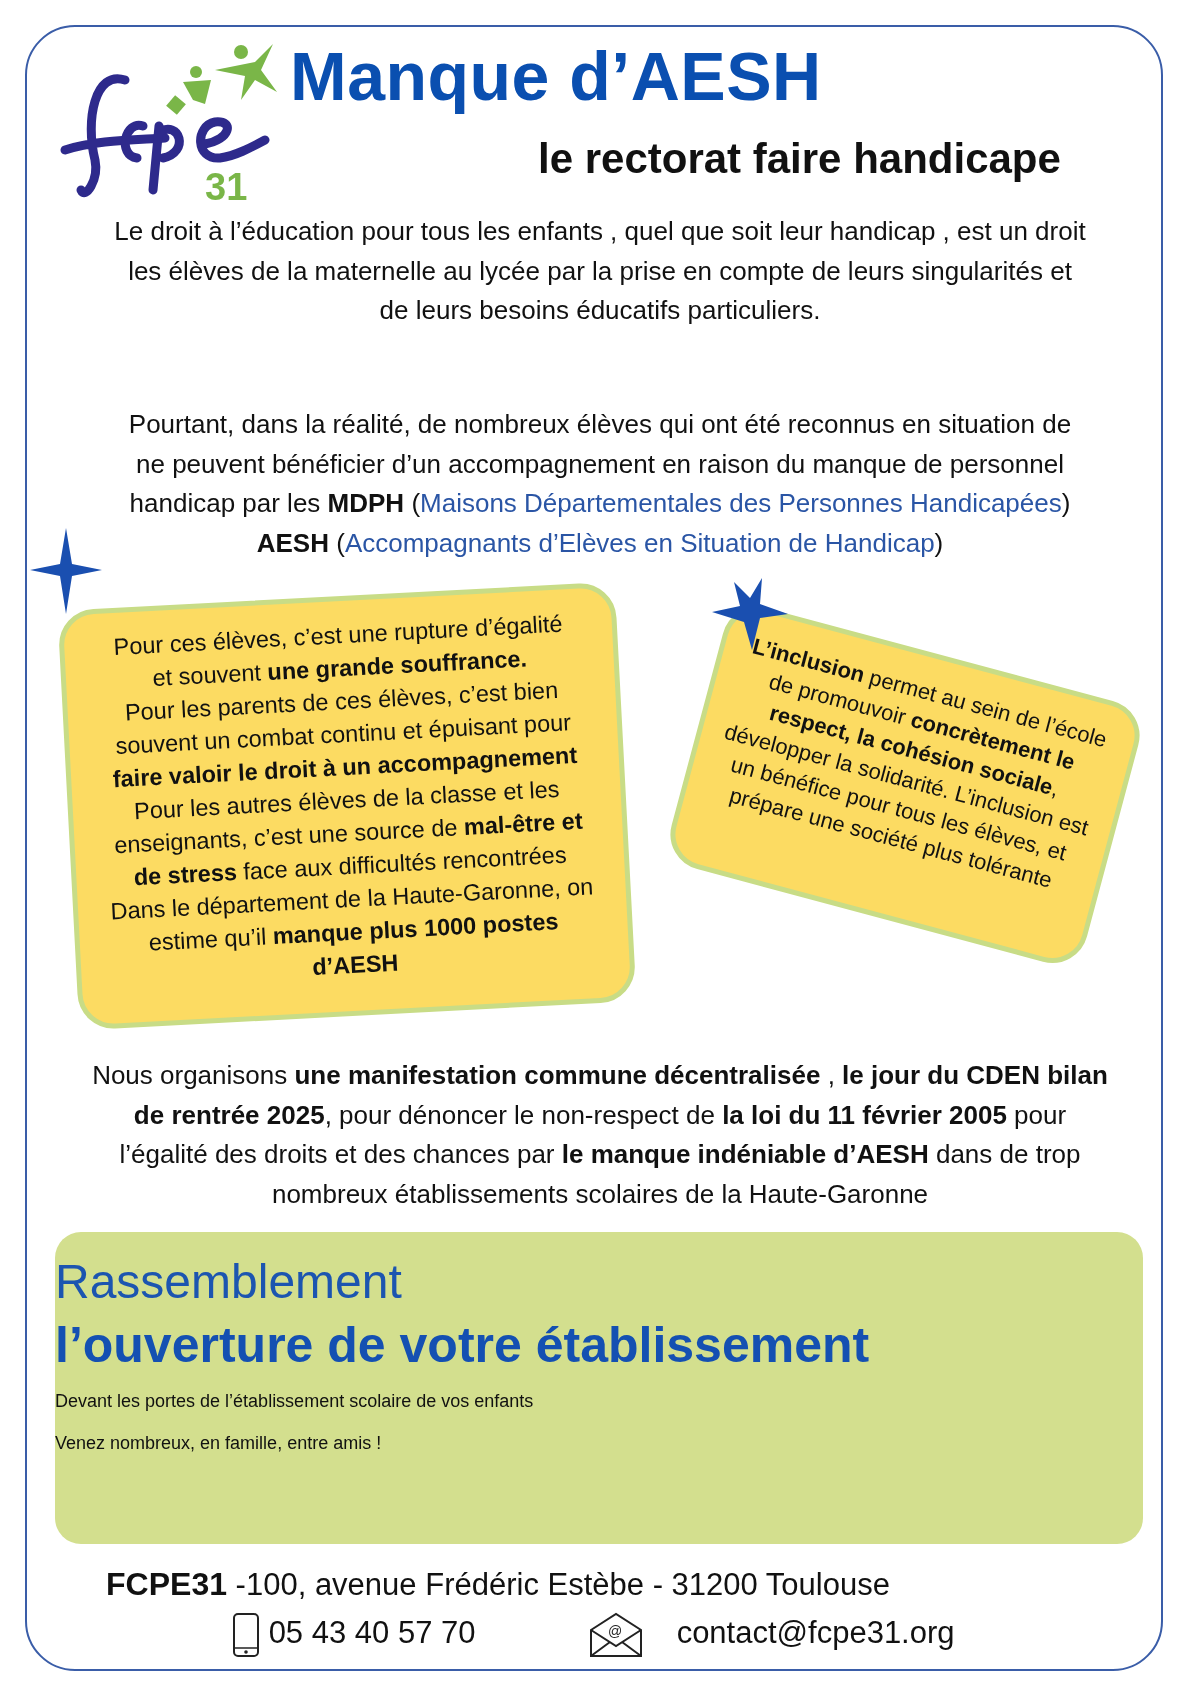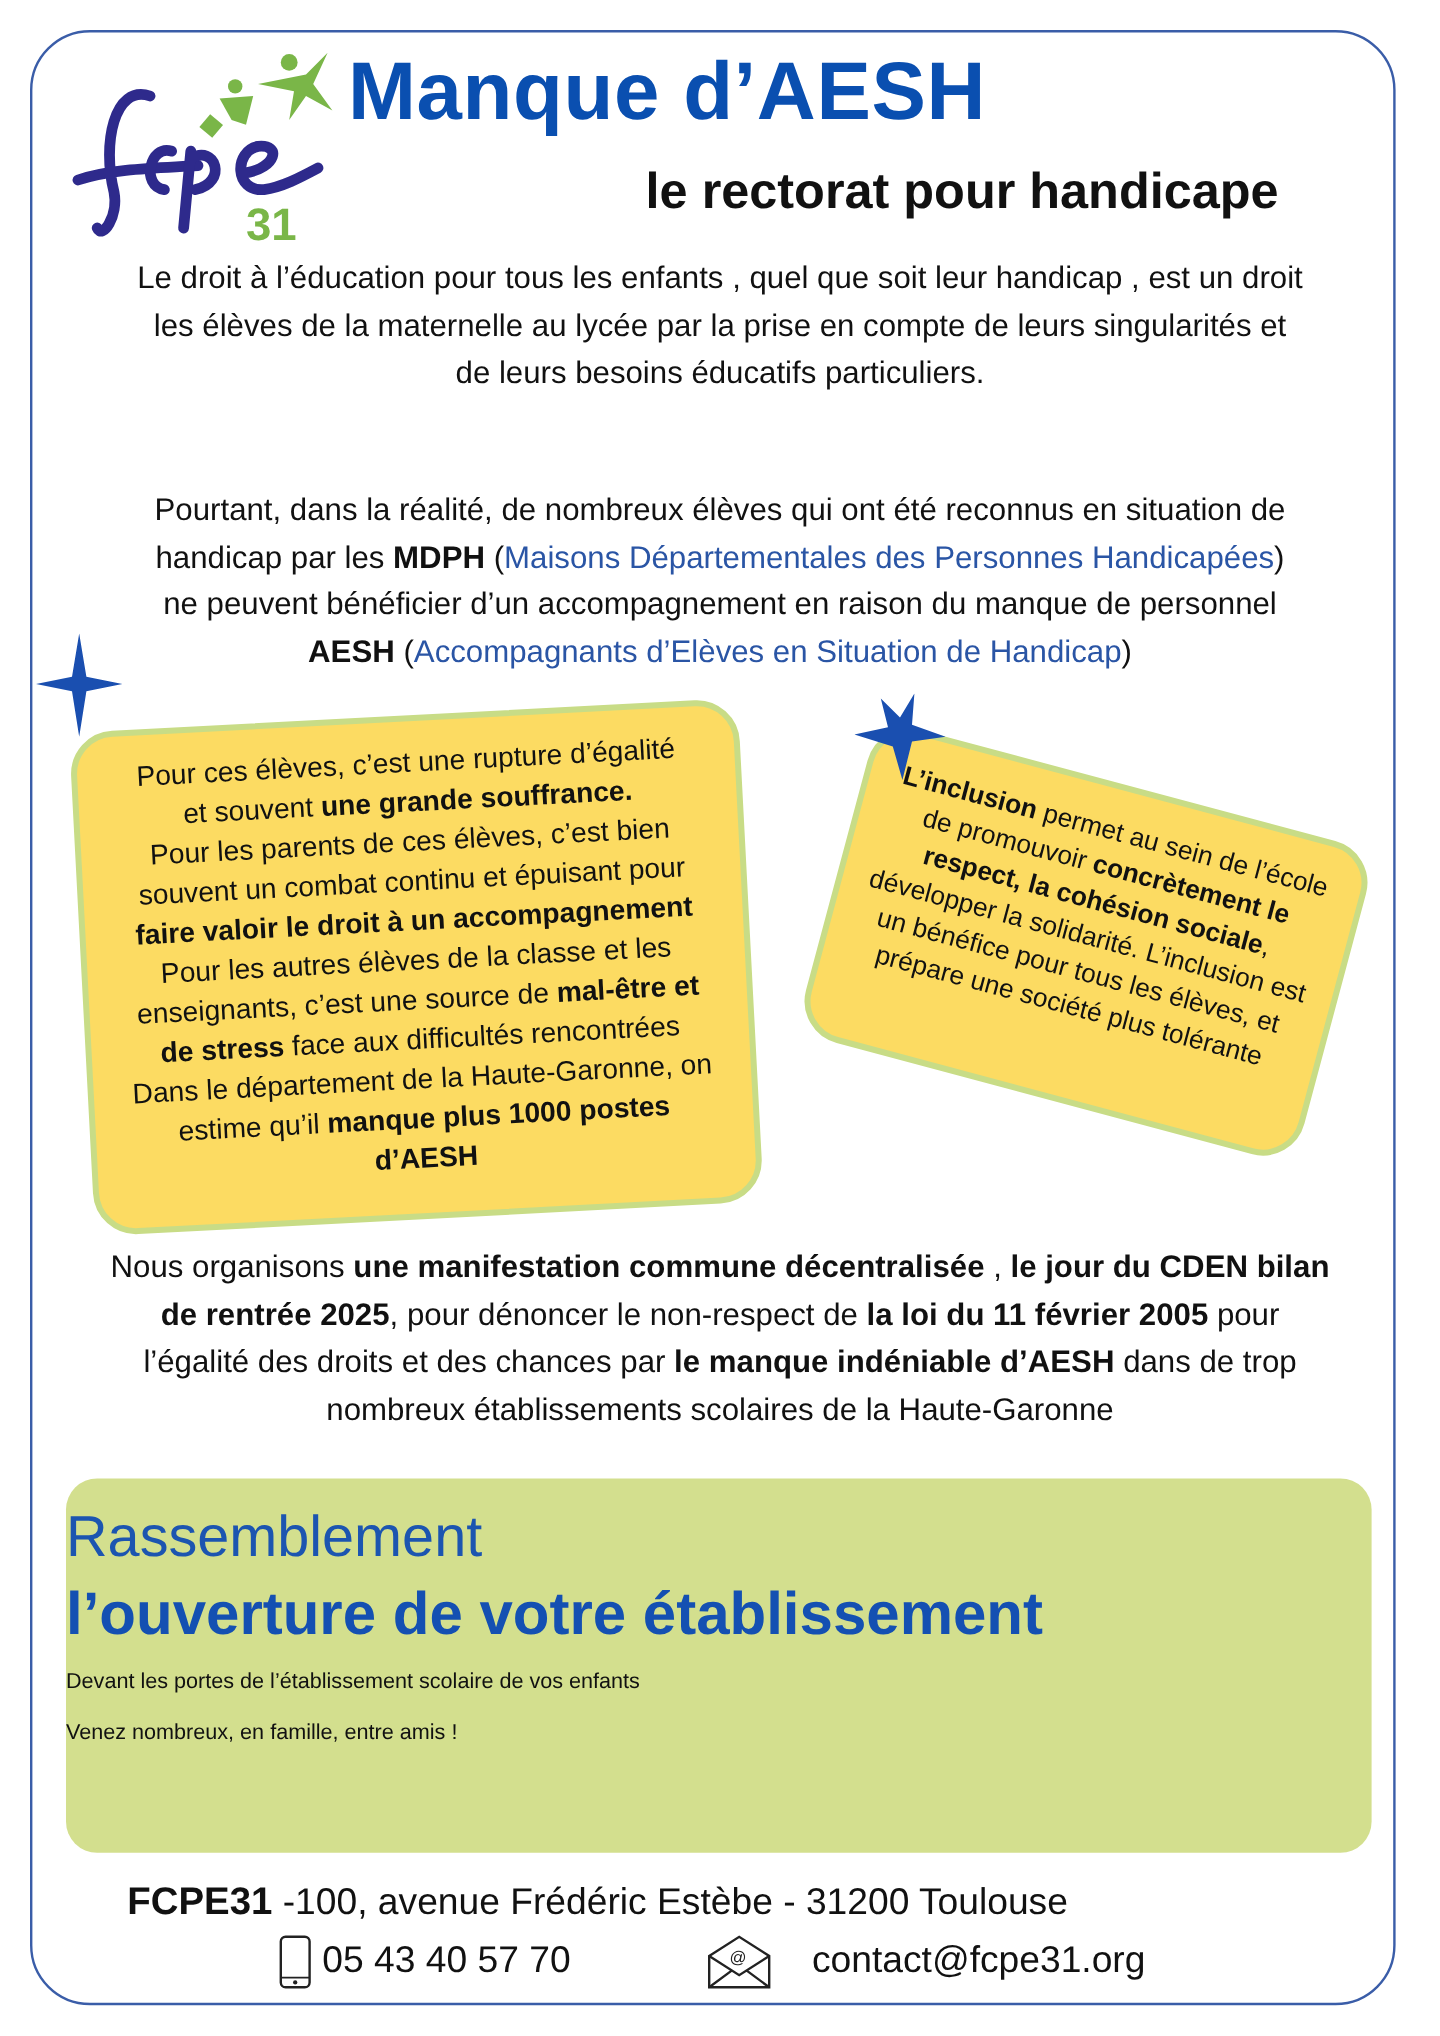--- a/index.html
+++ b/index.html
@@ -72,32 +72,32 @@
     <rect x="114" y="58" width="14" height="14" transform="rotate(40 121 65)" fill="#7ab648"></rect>
 
     <path d="M70 40 C40 30 30 80 40 120 C44 140 30 160 26 150 M10 110 C40 100 80 100 110 98" stroke="#2e2a8c" stroke-width="9" fill="none" stroke-linecap="round"></path>
     <path d="M88 86 C70 80 62 115 82 118 M104 86 L98 150 M104 92 C125 80 135 112 108 118" stroke="#2e2a8c" stroke-width="9" fill="none" stroke-linecap="round"></path>
     <path d="M150 104 C175 100 180 80 160 82 C140 86 140 120 165 118 C180 116 195 108 210 100" stroke="#2e2a8c" stroke-width="9" fill="none" stroke-linecap="round"></path>
     <text x="150" y="160" font-family="Liberation Sans, sans-serif" font-weight="bold" font-size="38" fill="#7ab648">31</text>
   </svg>
 </div>
 
 <div class="title">Manque d’AESH</div>
-<div class="subtitle">le rectorat pour handicape</div>
+<div class="subtitle">le rectorat faire handicape</div>
 
 <div class="para p1">
   <div>Le droit  à l’éducation  pour tous les enfants , quel que soit leur handicap , est un droit</div>
   <div>les élèves de la maternelle  au lycée par la prise en compte de leurs singularités et</div>
   <div>de leurs besoins éducatifs particuliers.</div>
 </div>
 
 <div class="para p2">
   <div>Pourtant, dans la réalité, de nombreux élèves qui ont été reconnus en situation de</div>
+  <div>ne peuvent bénéficier d’un accompagnement en raison du manque de personnel</div>
   <div><span>handicap par les </span><b>MDPH</b><span> (</span><span class="blue">Maisons Départementales des Personnes Handicapées</span><span>)</span></div>
-  <div>ne peuvent bénéficier d’un accompagnement en raison du manque de personnel</div>
   <div><b>AESH</b><span> (</span><span class="blue">Accompagnants d’Elèves en Situation de Handicap</span><span>)</span></div>
 </div>
 
 <div class="box-left">
   <span>Pour ces élèves, c’est une rupture d’égalité</span><br>
   <span>et souvent  </span><b>une grande souffrance.</b><br>
   <span>Pour les parents de ces élèves, c’est bien souvent un combat continu et épuisant pour </span><b>faire valoir le droit à un accompagnement</b><br>
   <span>Pour les autres élèves de la classe et les enseignants, c’est une source de </span><b>mal-être et de stress</b><span> face aux difficultés rencontrées</span><br>
   <span>Dans le département de la Haute-Garonne, on estime qu’il </span><b>manque plus 1000 postes d’AESH</b>
 </div>
@@ -105,21 +105,21 @@
   <path d="M36 0 L42 36 L72 42 L42 48 L36 86 L30 48 L0 42 L30 36 Z" fill="#1a4fb0"></path>
 </svg>
 
 <div class="box-right">
   <b>L’inclusion</b><span> permet au sein de l’école de promouvoir </span><b>concrètement le respect, la cohésion sociale</b><span>, développer la solidarité. L’inclusion est un bénéfice pour tous les élèves, et prépare une société plus tolérante</span>
 </div>
 <svg class="star" style="left:712px;top:578px" width="76" height="72" viewBox="0 0 76 72">
   <path d="M50 0 L48 26 L76 36 L48 40 L40 72 L32 44 L0 34 L28 28 L22 4 L38 20 Z" fill="#1a4fb0"></path>
 </svg>
 
-<div class="para p3" style="left:90px;width:1020px;">
+<div class="para p3" style="left:90px;width:1020px;margin-top:20px;">
   <span>Nous organisons  </span><b>une manifestation commune décentralisée</b><span> , </span><b>le jour du CDEN bilan de rentrée 2025</b><span>, pour dénoncer le non-respect de </span><b>la loi du 11 février 2005</b><span> pour l’égalité des droits et des chances par </span><b>le manque indéniable d’AESH</b><span> dans de trop nombreux établissements scolaires de la Haute-Garonne</span>
 </div>
 
 <div class="rally">
   <div class="rally-title">Rassemblement</div>
   <div class="rally-when">l’ouverture de votre établissement</div>
   <div class="rally-where">Devant les portes de l’établissement scolaire de vos enfants</div>
   <div class="rally-where">Venez nombreux, en famille, entre amis !</div>
 </div>
 

